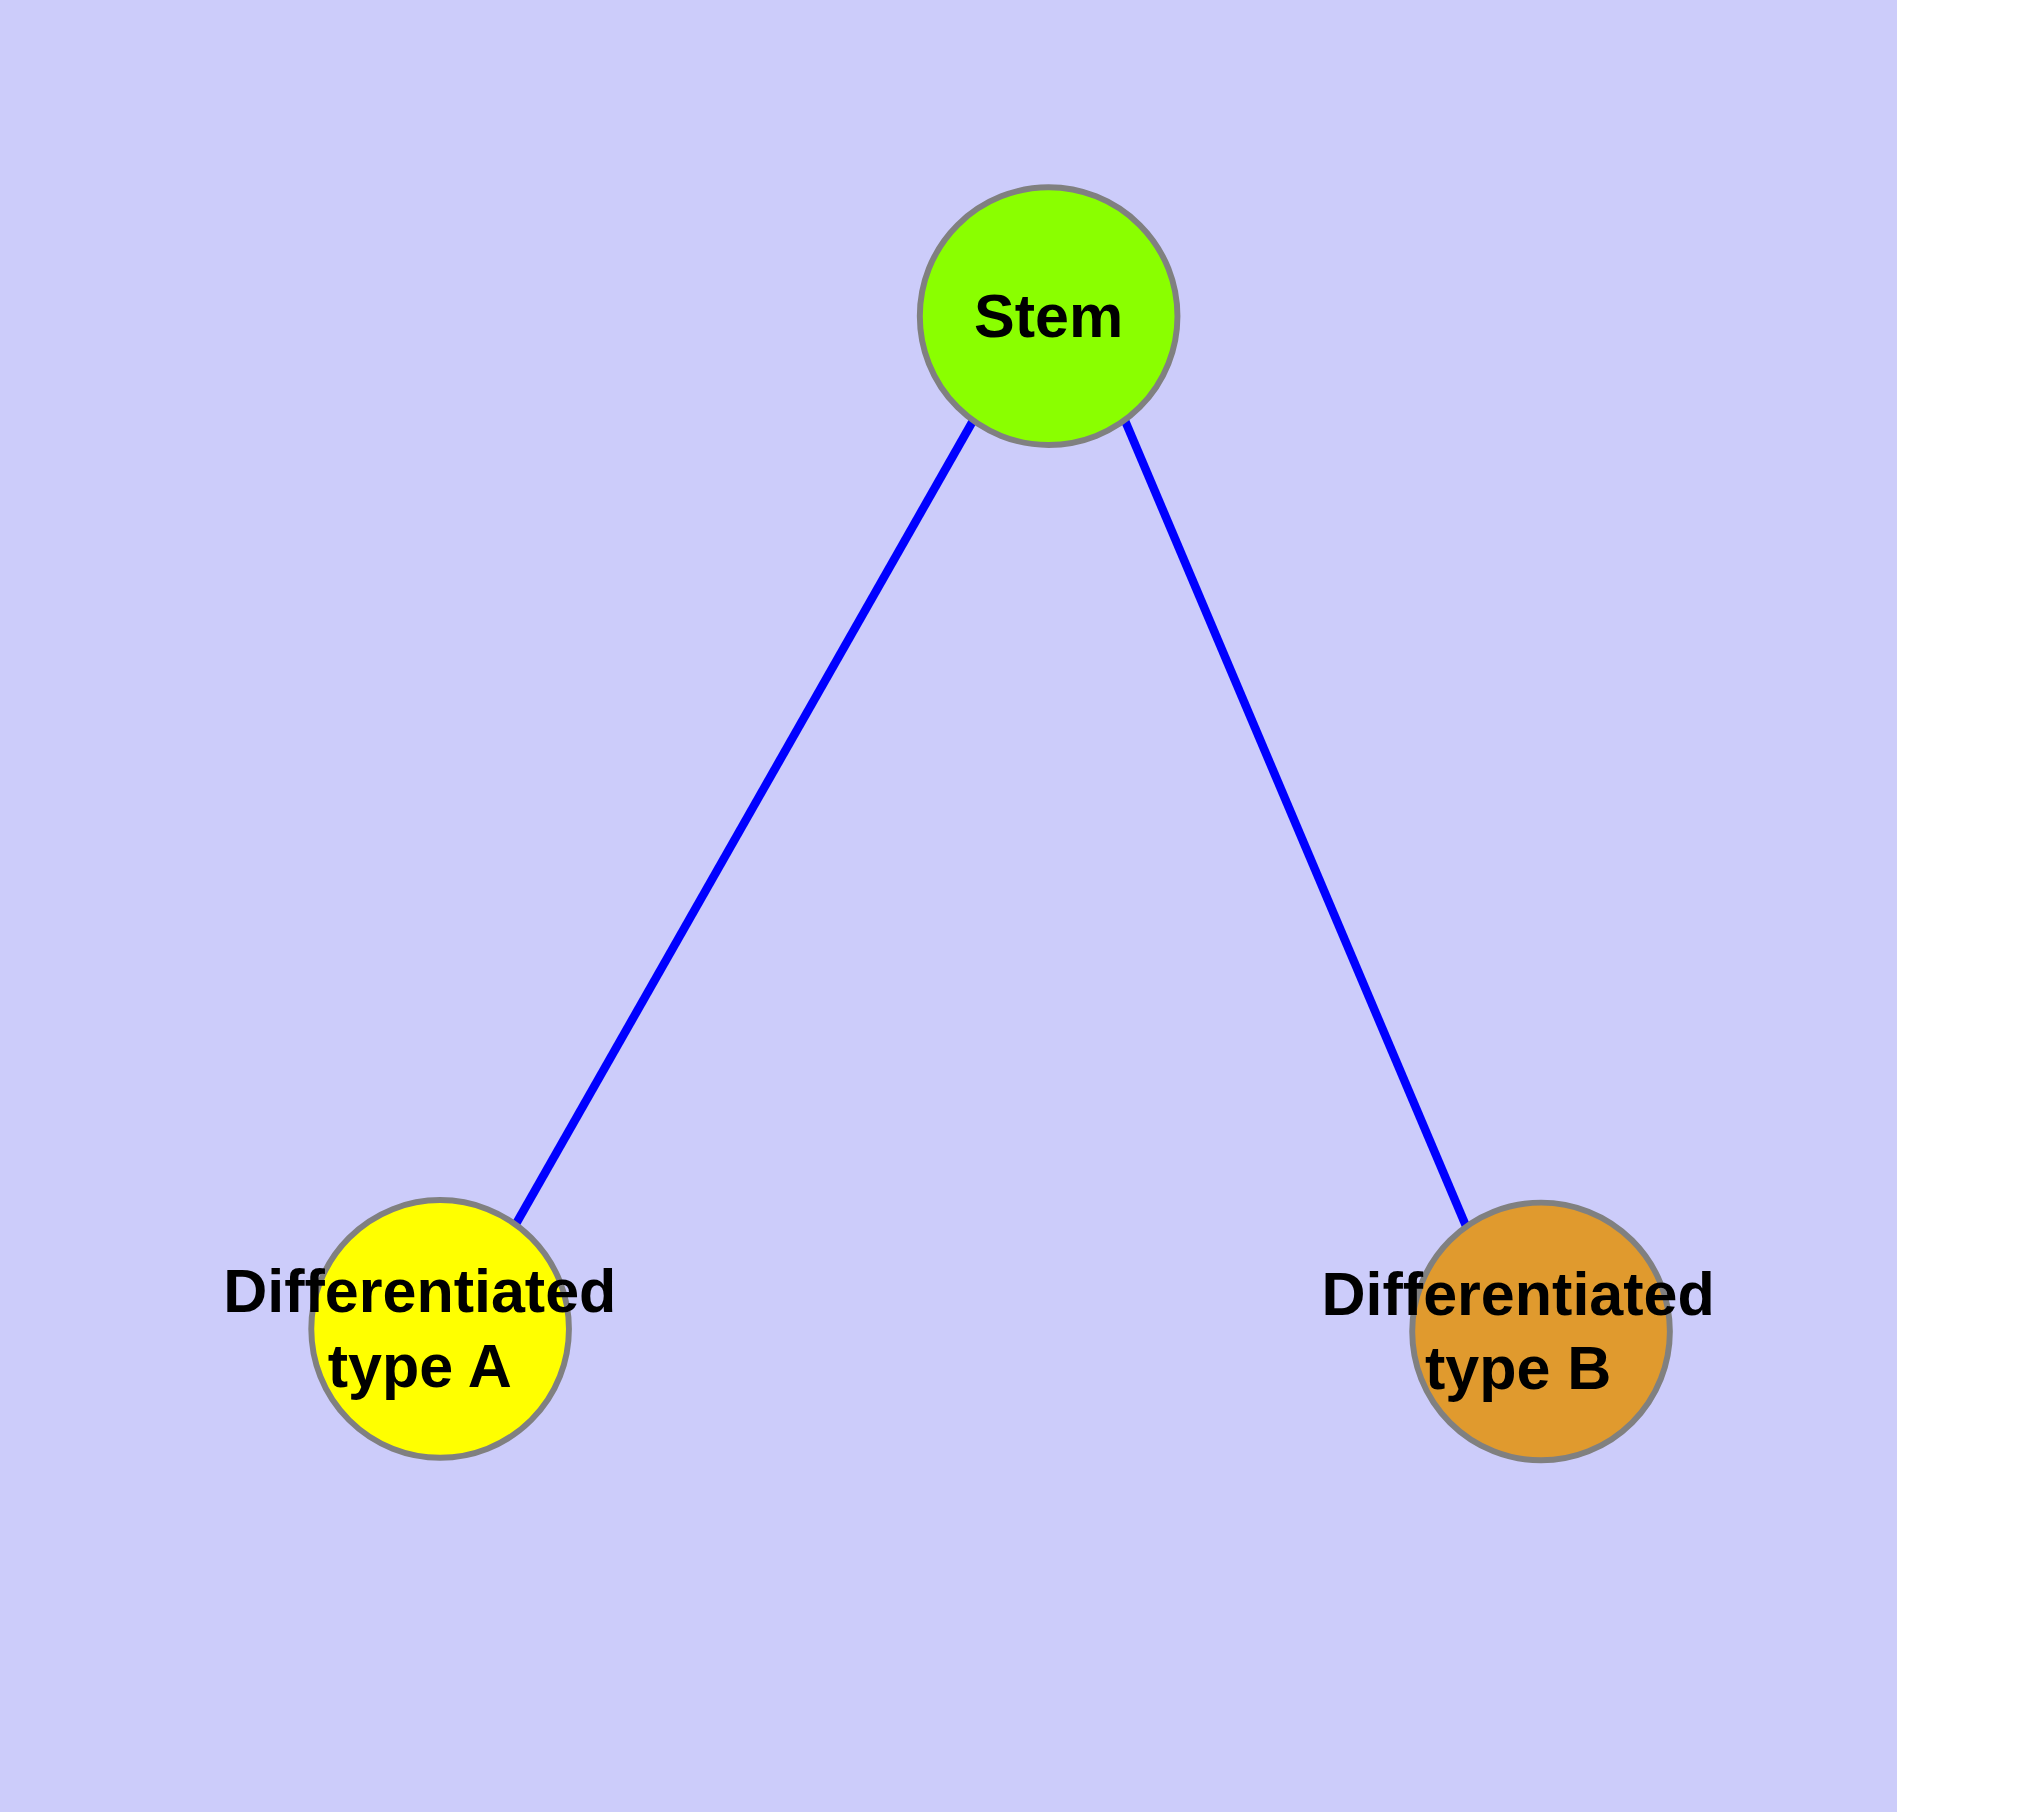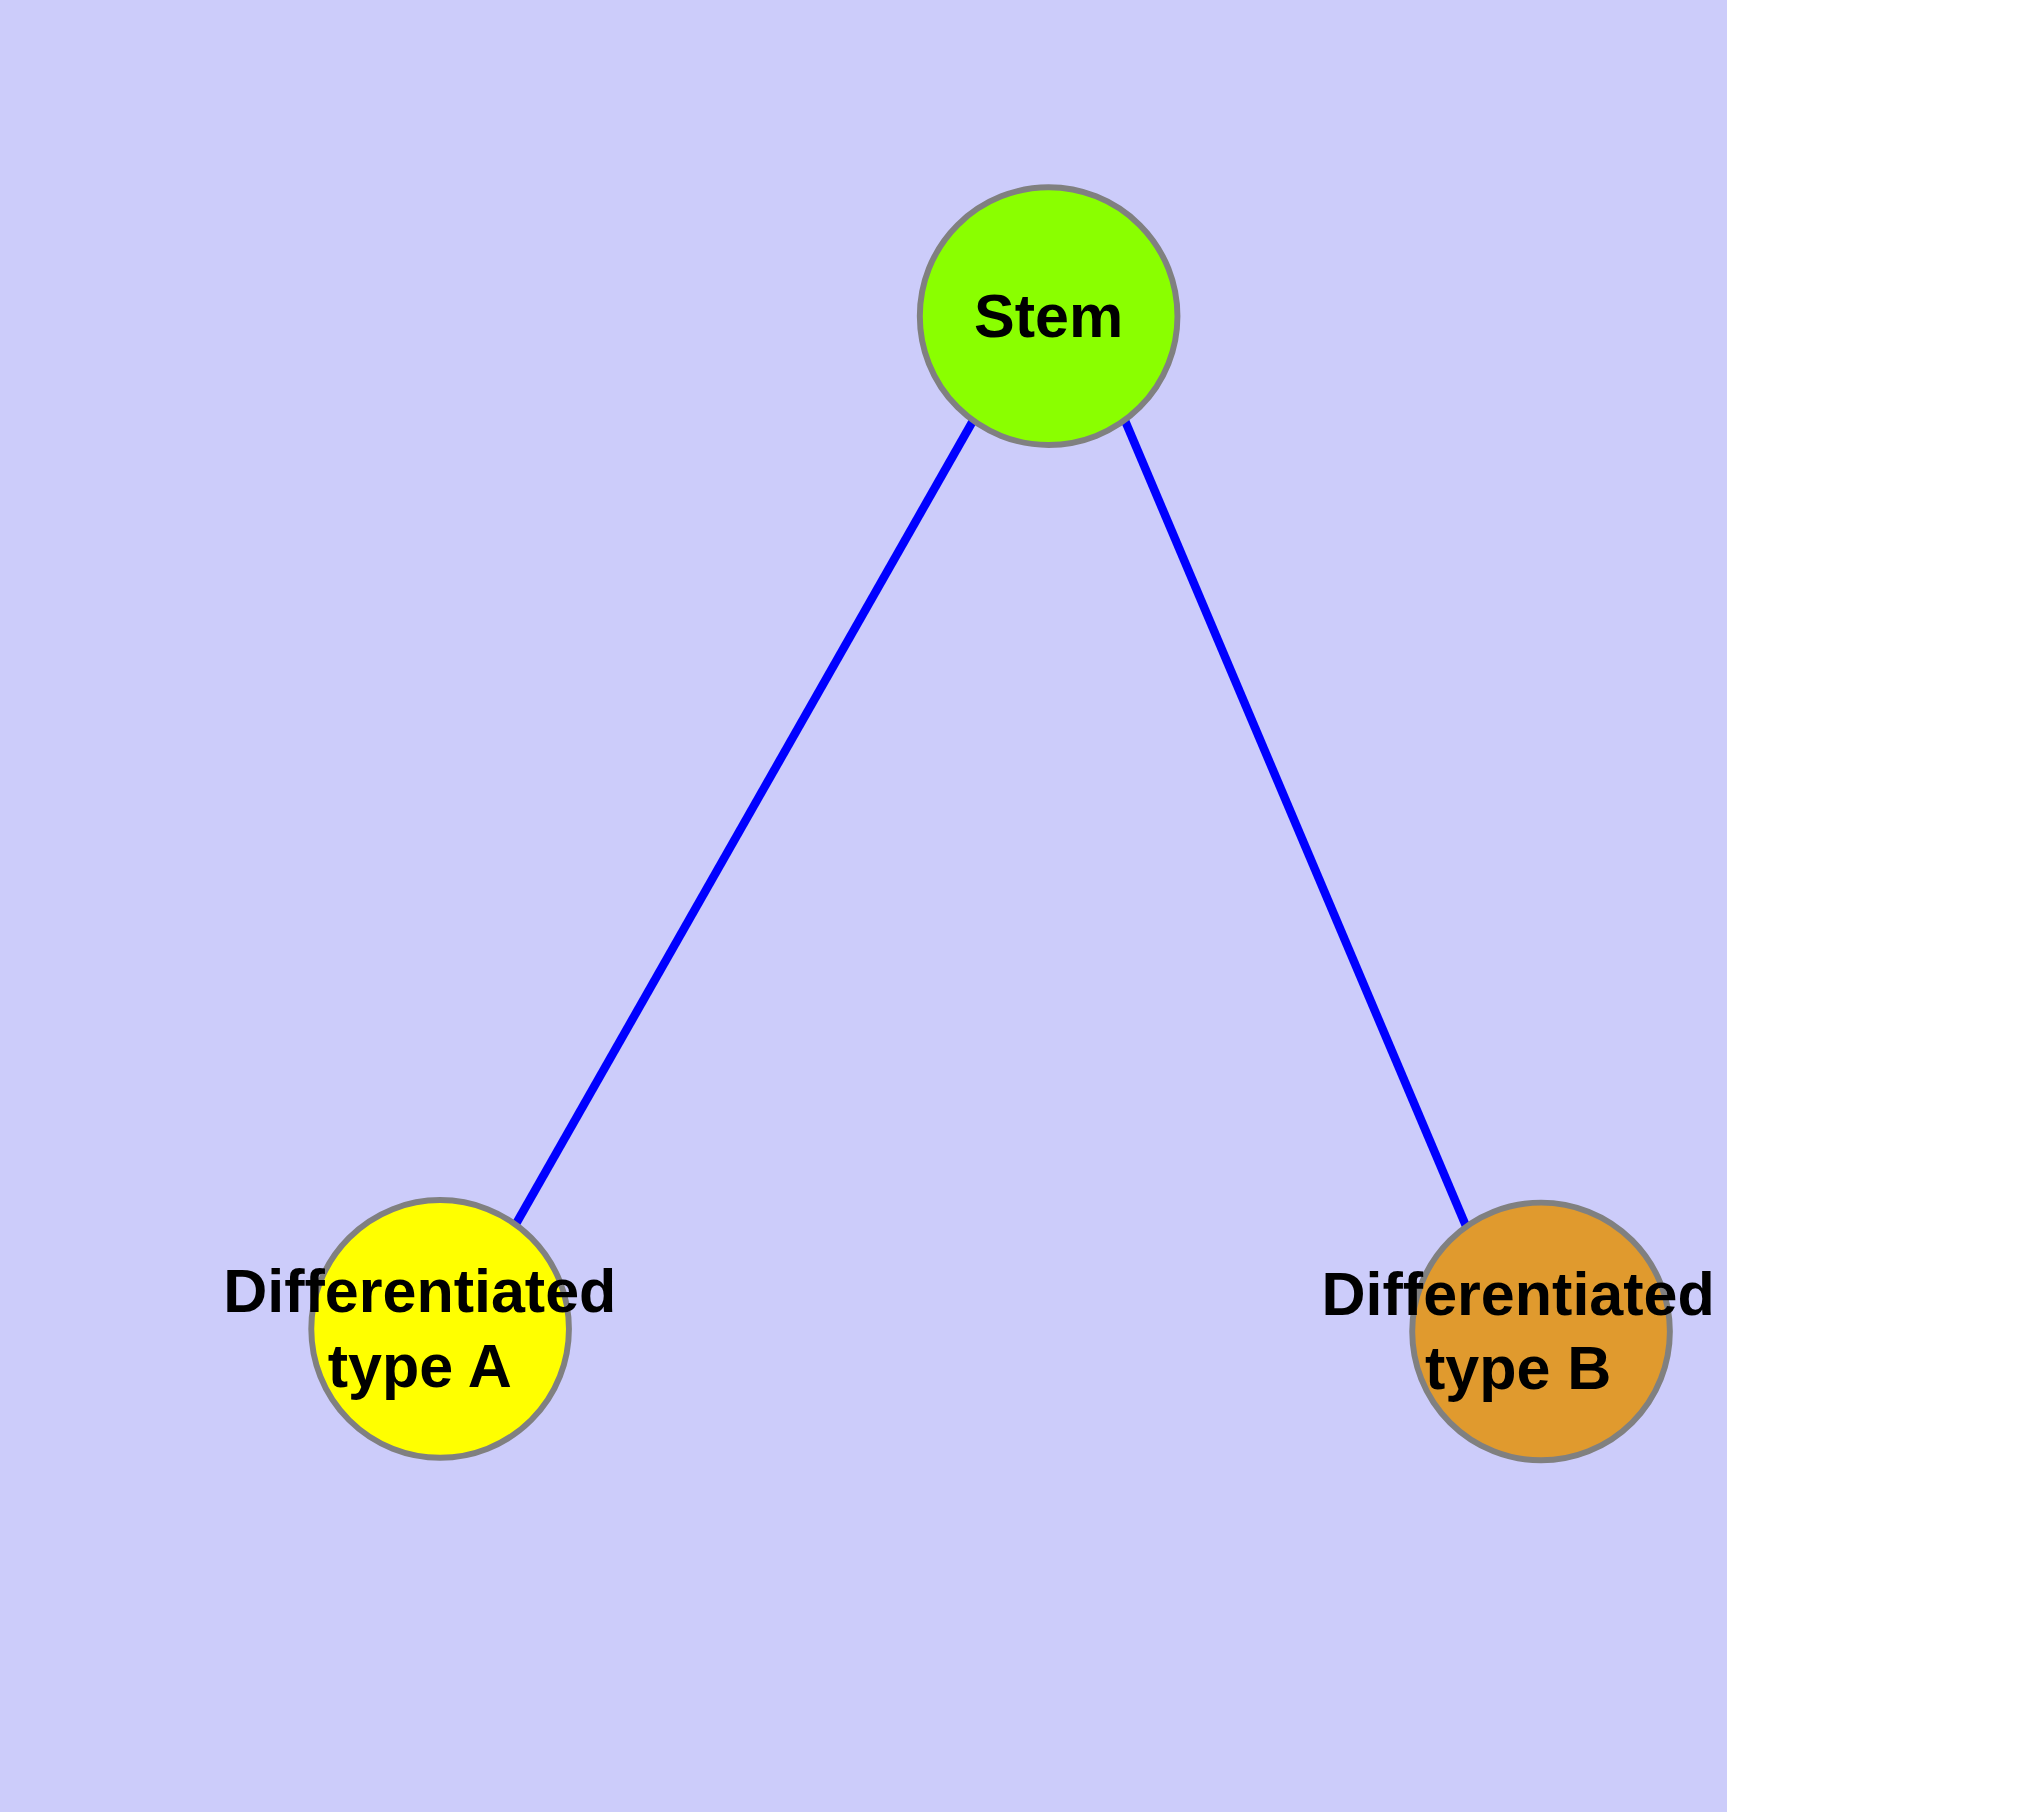--- a/index.html
+++ b/index.html
@@ -29,21 +29,21 @@
   }
   .node-label, .edge-label {
     font-weight: bold;
     fill: #000000;
     font-family: "Liberation Sans", sans-serif;
   }
 </style>
 </head>
 <body>
 
-<div id="canvas" style="width: 1727px; height: 1812px;">
+<div id="canvas" style="width: 1897px; height: 1812px;">
 
   <div id="graph-bg" style="background: rgb(204, 204, 250); width: 2021px; height: 1812px;"></div>
 
   <svg class="graph-svg" id="graph-svg" width="2021" height="1812" viewBox="0 0 2384 2138">
     <g id="edges-layer">
         <line x1="1148" y1="496" x2="608" y2="1445" stroke="#0000ff" stroke-width="10" stroke-linecap="butt"></line>
         <line x1="1327" y1="496" x2="1730" y2="1448" stroke="#0000ff" stroke-width="10" stroke-linecap="butt"></line>
       </g>
     <g id="nodes-layer">
         <circle cx="1237" cy="373" r="152" fill="#8aff00" stroke="#808080" stroke-width="7"></circle>

